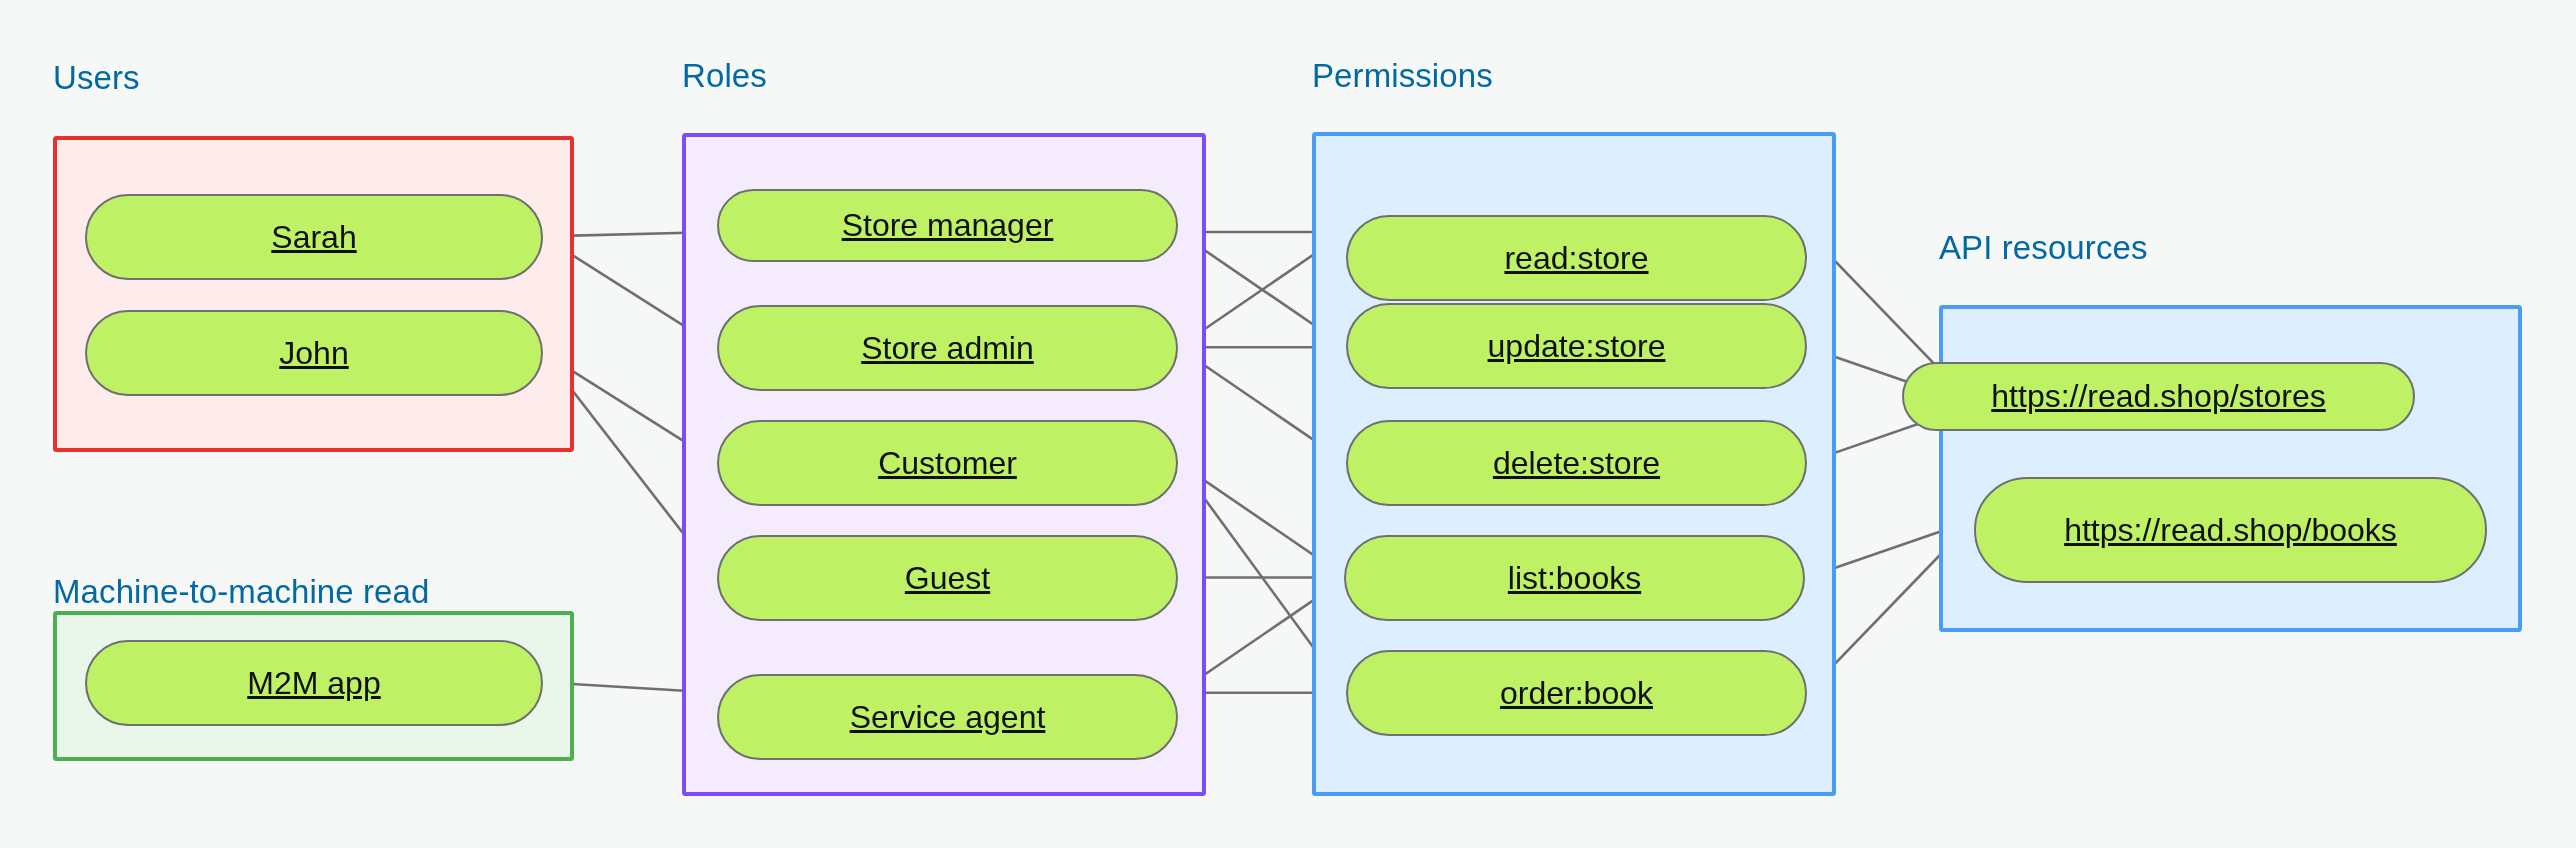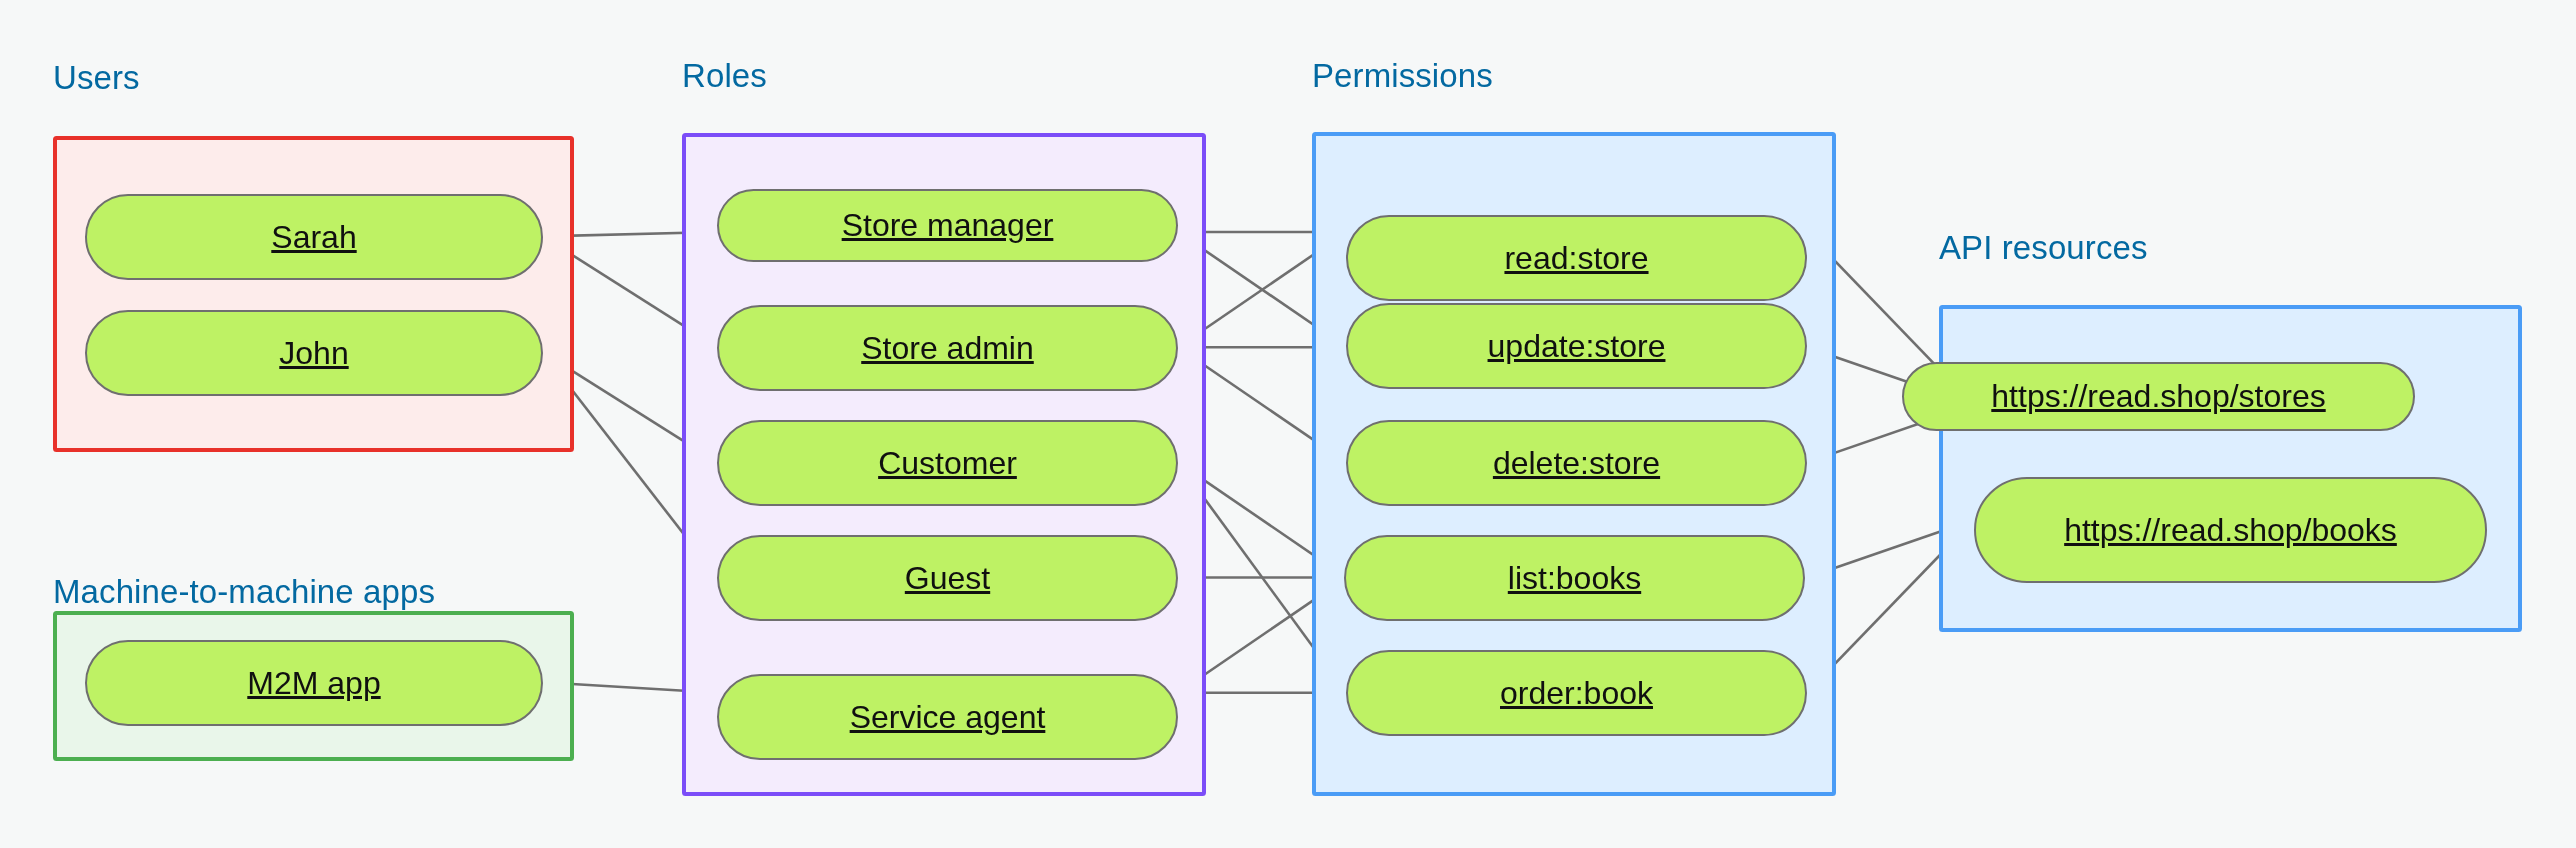--- a/index.html
+++ b/index.html
@@ -80,21 +80,21 @@
     </svg>
   <div id="groups-layer">
       <div class="group-title" style="left: 53px; top: 59px;">Users</div>
       <div class="group-box" style="left: 53px; top: 136px; width: 521px; height: 316px; border-color: rgb(232, 49, 42); background: rgb(253, 236, 235);"></div>
       <div class="node" style="left: 85px; top: 194px; width: 458px; height: 86px;">
         <span>Sarah</span>
       </div>
       <div class="node" style="left: 85px; top: 310px; width: 458px; height: 86px;">
         <span>John</span>
       </div>
-      <div class="group-title" style="left: 53px; top: 573px;">Machine-to-machine apps</div>
+      <div class="group-title" style="left: 53px; top: 573px;">Machine-to-machine read</div>
       <div class="group-box" style="left: 53px; top: 611px; width: 521px; height: 150px; border-color: rgb(76, 175, 80); background: rgb(233, 246, 234);"></div>
       <div class="node" style="left: 85px; top: 640px; width: 458px; height: 86px;">
         <span>M2M app</span>
       </div>
       <div class="group-title" style="left: 682px; top: 57px;">Roles</div>
       <div class="group-box" style="left: 682px; top: 133px; width: 524px; height: 663px; border-color: rgb(123, 77, 248); background: rgb(244, 236, 253);"></div>
       <div class="node" style="left: 717px; top: 189px; width: 461px; height: 73px;">
         <span>Store manager</span>
       </div>
       <div class="node" style="left: 717px; top: 305px; width: 461px; height: 86px;">

